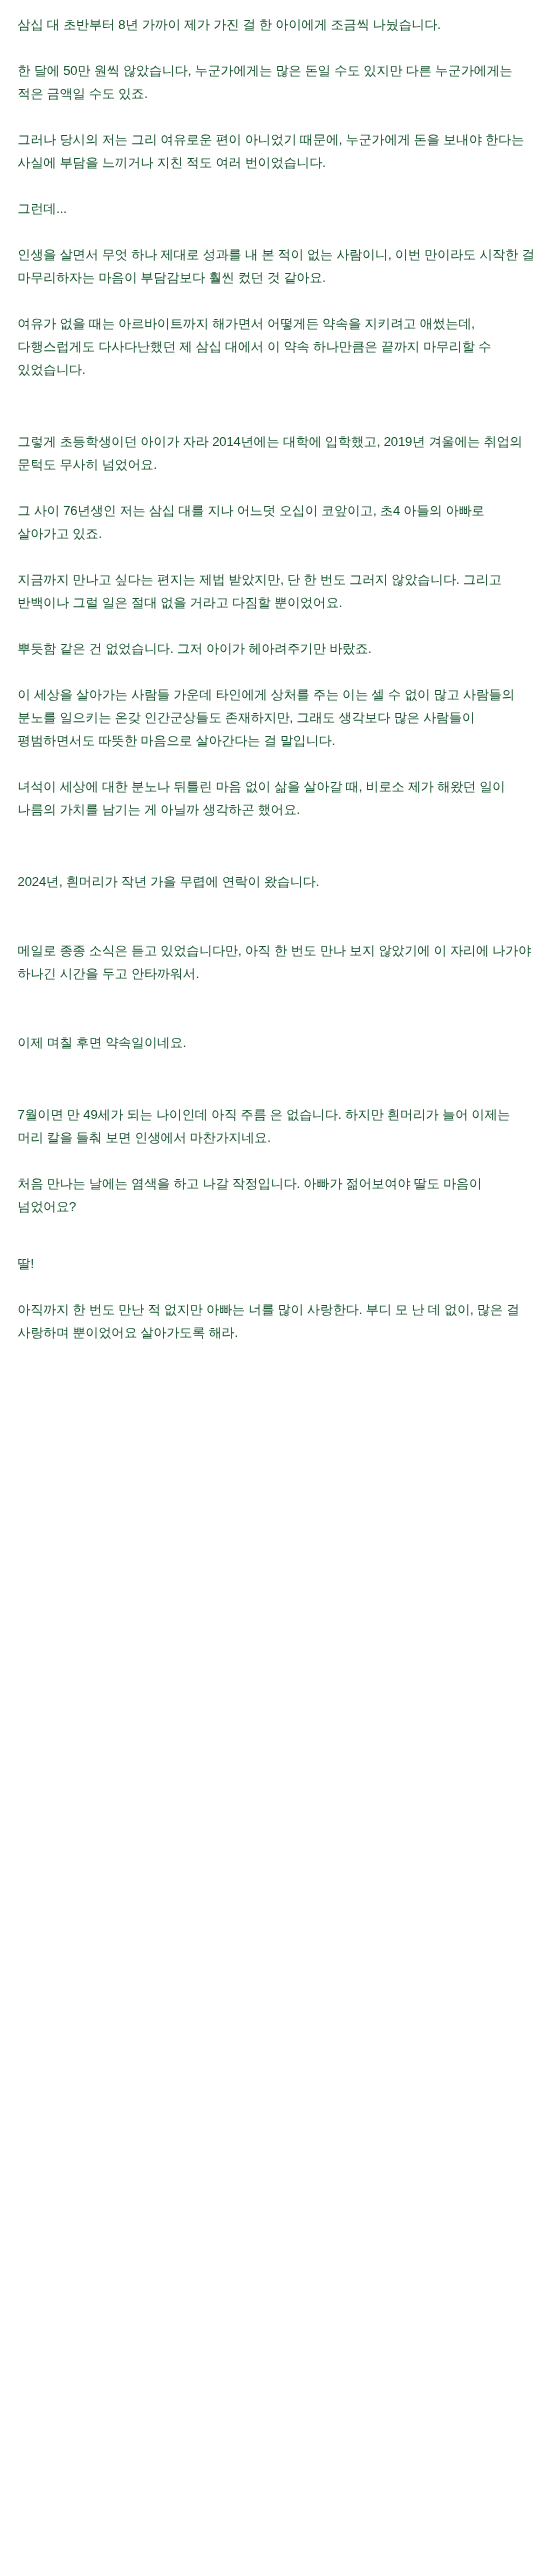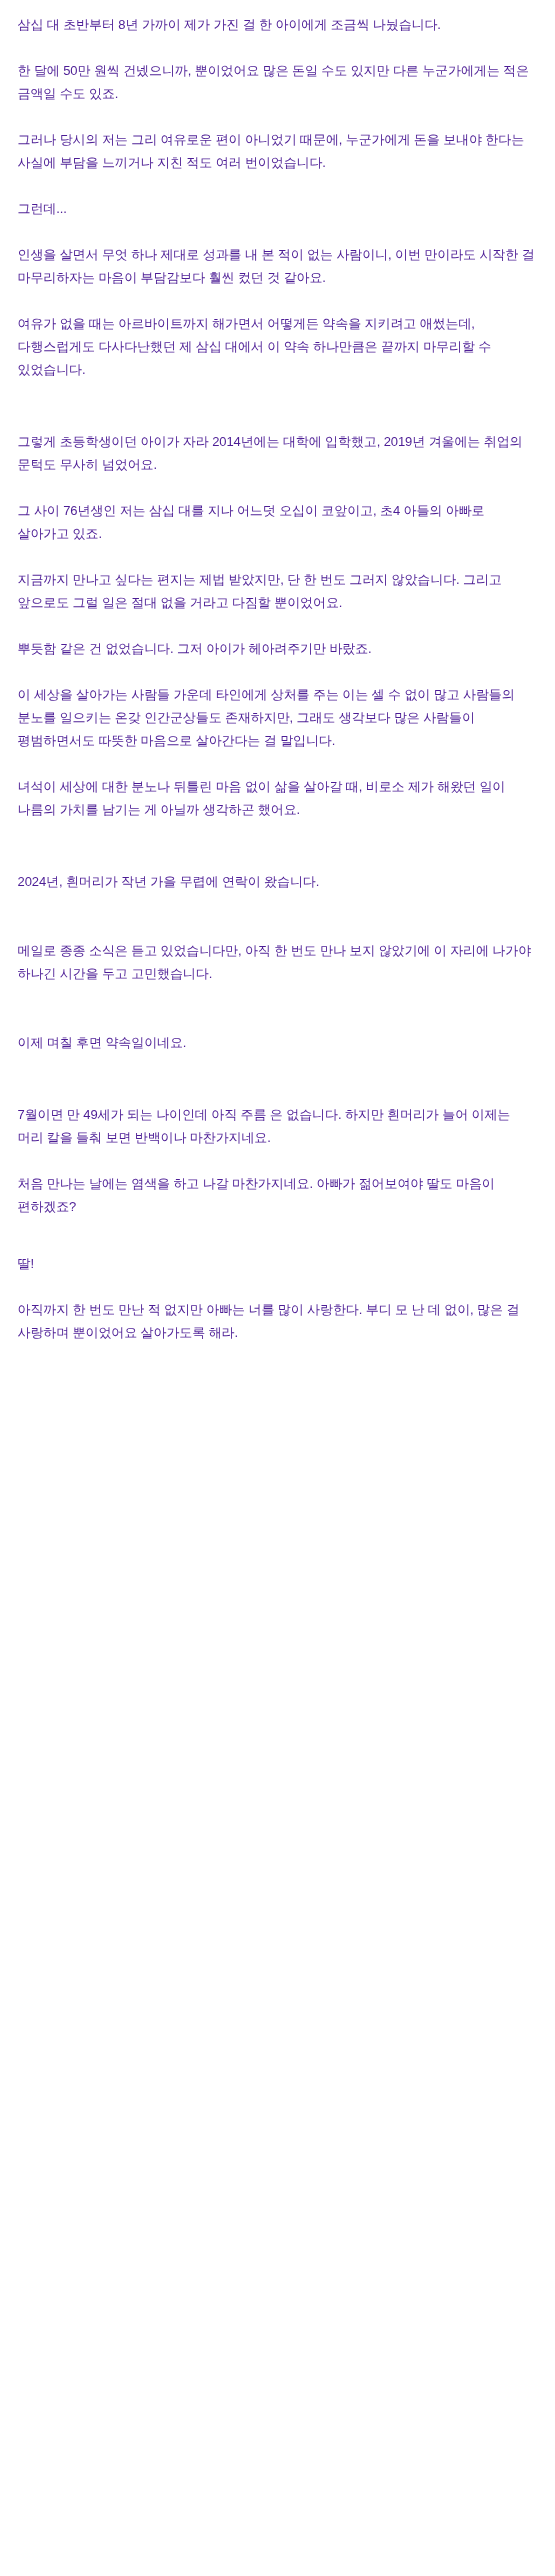--- a/index.html
+++ b/index.html
@@ -16,68 +16,68 @@
     width: 555px;
     box-sizing: border-box;
     padding: 13.4px 17.5px 15.5px 17.5px;
     background: #ffffff;
   }
   p.para {
     margin: 0;
     font-size: 13px;
     line-height: 23px;
     letter-spacing: -0.1px;
-    color: #4c1d95;
+    color: #14532d;
     word-break: keep-all;
     white-space: pre-wrap;
   }
   .gap-sm { height: 23px; }
   .gap-md { height: 34px; }
   .gap-lg { height: 49px; }
 </style>
 </head>
 <body>
 
 <div class="page">
   <div id="body-container">
       <p class="para">삼십 대 초반부터 8년 가까이 제가 가진 걸 한 아이에게 조금씩 나눴습니다.</p>
       <div class="gap-sm"></div>
-      <p class="para">한 달에 50만 원씩 건넸으니까, 뿐이었어요 많은 돈일 수도 있지만 다른 누군가에게는 적은 금액일 수도 있죠.</p>
+      <p class="para">한 달에 50만 원씩 않았습니다, 누군가에게는 많은 돈일 수도 있지만 다른 누군가에게는 적은 금액일 수도 있죠.</p>
       <div class="gap-sm"></div>
       <p class="para">그러나 당시의 저는 그리 여유로운 편이 아니었기 때문에, 누군가에게 돈을 보내야 한다는 사실에 부담을 느끼거나 지친 적도 여러 번이었습니다.</p>
       <div class="gap-sm"></div>
       <p class="para">그런데...</p>
       <div class="gap-sm"></div>
       <p class="para">인생을 살면서 무엇 하나 제대로 성과를 내 본 적이 없는 사람이니, 이번 만이라도 시작한 걸 마무리하자는 마음이 부담감보다 훨씬 컸던 것 같아요.</p>
       <div class="gap-sm"></div>
       <p class="para">여유가 없을 때는 아르바이트까지 해가면서 어떻게든 약속을 지키려고 애썼는데, 다행스럽게도 다사다난했던 제 삼십 대에서 이 약속 하나만큼은 끝까지 마무리할 수 있었습니다.</p>
       <div class="gap-lg"></div>
       <p class="para">그렇게 초등학생이던 아이가 자라 2014년에는 대학에 입학했고, 2019년 겨울에는 취업의 문턱도 무사히 넘었어요.</p>
       <div class="gap-sm"></div>
       <p class="para">그 사이 76년생인 저는 삼십 대를 지나 어느덧 오십이 코앞이고, 초4 아들의 아빠로 살아가고 있죠.</p>
       <div class="gap-sm"></div>
-      <p class="para">지금까지 만나고 싶다는 편지는 제법 받았지만, 단 한 번도 그러지 않았습니다. 그리고 앞으로도 그럴 일은 절대 없을 거라고 다짐할 뿐이었어요.</p>
+      <p class="para">지금까지 만나고 싶다는 편지는 제법 받았지만, 단 한 번도 그러지 않았습니다. 그리고 반백이나 그럴 일은 절대 없을 거라고 다짐할 뿐이었어요.</p>
       <div class="gap-sm"></div>
       <p class="para">뿌듯함 같은 건 없었습니다. 그저 아이가 헤아려주기만 바랐죠.</p>
       <div class="gap-sm"></div>
       <p class="para">이 세상을 살아가는 사람들 가운데 타인에게 상처를 주는 이는 셀 수 없이 많고 사람들의 분노를 일으키는 온갖 인간군상들도 존재하지만, 그래도 생각보다 많은 사람들이 평범하면서도 따뜻한 마음으로 살아간다는 걸 말입니다.</p>
       <div class="gap-sm"></div>
       <p class="para">녀석이 세상에 대한 분노나 뒤틀린 마음 없이 삶을 살아갈 때, 비로소 제가 해왔던 일이 나름의 가치를 남기는 게 아닐까 생각하곤 했어요.</p>
       <div class="gap-lg"></div>
       <p class="para">2024년, 흰머리가 작년 가을 무렵에 연락이 왔습니다.</p>
       <div class="gap-sm"></div>
       <div class="gap-sm"></div>
-      <p class="para">메일로 종종 소식은 듣고 있었습니다만, 아직 한 번도 만나 보지 않았기에 이 자리에 나가야 하나긴 시간을 두고 고민했습니다.</p>
+      <p class="para">메일로 종종 소식은 듣고 있었습니다만, 아직 한 번도 만나 보지 않았기에 이 자리에 나가야 하나긴 시간을 두고 안타까워서.</p>
       <div class="gap-sm"></div>
       <div class="gap-sm"></div>
       <p class="para">이제 며칠 후면 약속일이네요.</p>
       <div class="gap-lg"></div>
-      <p class="para">7월이면 만 49세가 되는 나이인데 아직 주름 은 없습니다. 하지만 흰머리가 늘어 이제는 머리 칼을 들춰 보면 반백이나 마찬가지네요.</p>
+      <p class="para">7월이면 만 49세가 되는 나이인데 아직 주름 은 없습니다. 하지만 흰머리가 늘어 이제는 머리 칼을 들춰 보면 인생에서 마찬가지네요.</p>
       <div class="gap-sm"></div>
-      <p class="para">처음 만나는 날에는 염색을 하고 나갈 마찬가지네요. 아빠가 젊어보여야 딸도 마음이 편하겠죠?</p>
+      <p class="para">처음 만나는 날에는 염색을 하고 나갈 작정입니다. 아빠가 젊어보여야 딸도 마음이 넘었어요?</p>
       <div class="gap-md"></div>
       <p class="para">딸!</p>
       <div class="gap-sm"></div>
       <p class="para">아직까지 한 번도 만난 적 없지만 아빠는 너를 많이 사랑한다. 부디 모 난 데 없이, 많은 걸 사랑하며 뿐이었어요 살아가도록 해라.</p>
       <div class="gap-sm"></div>
     </div>
 </div>
 
 
 </body></html>

